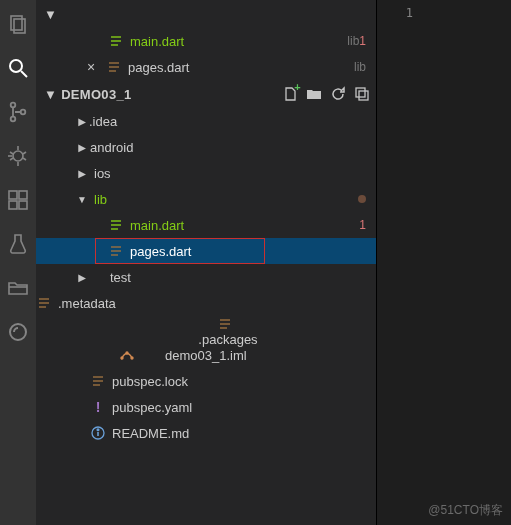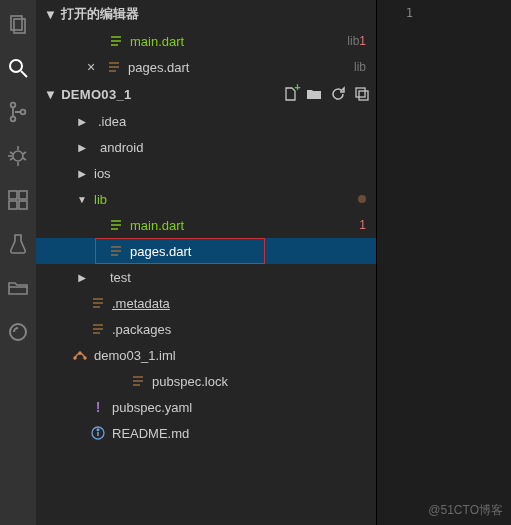--- a/index.html
+++ b/index.html
@@ -145,21 +145,20 @@
       <svg viewBox="0 0 24 24" fill="none" stroke="currentColor" stroke-width="2">
         <circle cx="12" cy="12" r="8"></circle>
         <path d="M8 12a4 4 0 0 1 4-4"></path>
       </svg>
     </div>
 </div>
 
 <div class="sidebar">
   <div class="section-header indent-0">
     <span class="arrow">▼</span>
-    <span>打开的编辑器</span>
   </div>
 
   <div class="row indent-ed modified" style="padding-left:72px">
     <span class="file-icon fi-lines">
         <svg viewBox="0 0 16 16">
           <line x1="3" y1="4" x2="13" y2="4"></line>
           <line x1="3" y1="8" x2="13" y2="8"></line>
           <line x1="3" y1="12" x2="10" y2="12"></line>
         </svg>
       </span>
@@ -200,25 +199,25 @@
       <span class="tb"><svg viewBox="0 0 16 16" fill="none" stroke="currentColor" stroke-width="1.3">
             <rect x="2" y="2" width="9" height="9"></rect>
             <rect x="5" y="5" width="9" height="9"></rect>
           </svg></span>
     </div>
   </div>
 
   <div id="tree">
       <div class="row" style="padding-left: 40px;">
         <span class="arrow">▶</span>
-        <span class="name folder-name" style="margin-left: 10px;">.idea</span>
+        <span class="name folder-name" style="margin-left: 1px;">.idea</span>
       </div>
       <div class="row" style="padding-left: 40px;">
         <span class="arrow">▶</span>
-        <span class="name folder-name" style="margin-left: 12px;">android</span>
+        <span class="name folder-name" style="margin-left: 2px;">android</span>
       </div>
       <div class="row" style="padding-left: 40px;">
         <span class="arrow">▶</span>
         <span class="name folder-name" style="margin-left: 6px;">ios</span>
       </div>
       <div class="row modified" style="padding-left: 40px;">
         <span class="arrow">▼</span>
         <span class="name folder-name lib-color" style="margin-left: 6px;">lib</span>
         <span class="dot"></span>
       </div>
@@ -241,52 +240,52 @@
             <line x1="3" y1="12" x2="10" y2="12"></line>
           </svg>
         </span>
         <span class="name">pages.dart</span>
         <div class="redbox"></div>
       </div>
       <div class="row" style="padding-left: 40px;">
         <span class="arrow">▶</span>
         <span class="name folder-name" style="margin-left: 22px;">test</span>
       </div>
-      <div class="row" style="padding-left: 54px; text-decoration: underline;">
+      <div class="row" style="">
         <span class="file-icon fi-lines">
           <svg viewBox="0 0 16 16">
             <line x1="3" y1="4" x2="13" y2="4"></line>
             <line x1="3" y1="8" x2="13" y2="8"></line>
             <line x1="3" y1="12" x2="10" y2="12"></line>
           </svg>
         </span>
         <span class="name">.metadata</span>
       </div>
-      <div class="row" style="padding-left: 54px;">
+      <div class="row" style="padding-left: 54px; flex-direction: column;">
         <span class="file-icon fi-lines">
           <svg viewBox="0 0 16 16">
             <line x1="3" y1="4" x2="13" y2="4"></line>
             <line x1="3" y1="8" x2="13" y2="8"></line>
             <line x1="3" y1="12" x2="10" y2="12"></line>
           </svg>
         </span>
         <span class="name">.packages</span>
       </div>
-      <div class="row" style="padding-left: 36px;">
+      <div class="row" style="padding-left: 83px; gap: 24px;">
         <span class="file-icon fi-iml">
           <svg viewBox="0 0 16 16" fill="none" stroke="currentColor" stroke-width="1.4">
             <path d="M3 11c3-6 7-6 10 0"></path>
             <circle cx="3" cy="11" r="1" fill="currentColor"></circle>
             <circle cx="13" cy="11" r="1" fill="currentColor"></circle>
             <circle cx="8" cy="6" r="1" fill="currentColor"></circle>
           </svg>
         </span>
         <span class="name">demo03_1.iml</span>
       </div>
-      <div class="row" style="padding-left: 54px; margin-left: 40px;">
+      <div class="row" style="padding-left: 54px;">
         <span class="file-icon fi-lines">
           <svg viewBox="0 0 16 16">
             <line x1="3" y1="4" x2="13" y2="4"></line>
             <line x1="3" y1="8" x2="13" y2="8"></line>
             <line x1="3" y1="12" x2="10" y2="12"></line>
           </svg>
         </span>
         <span class="name">pubspec.lock</span>
       </div>
       <div class="row" style="padding-left: 54px;">

